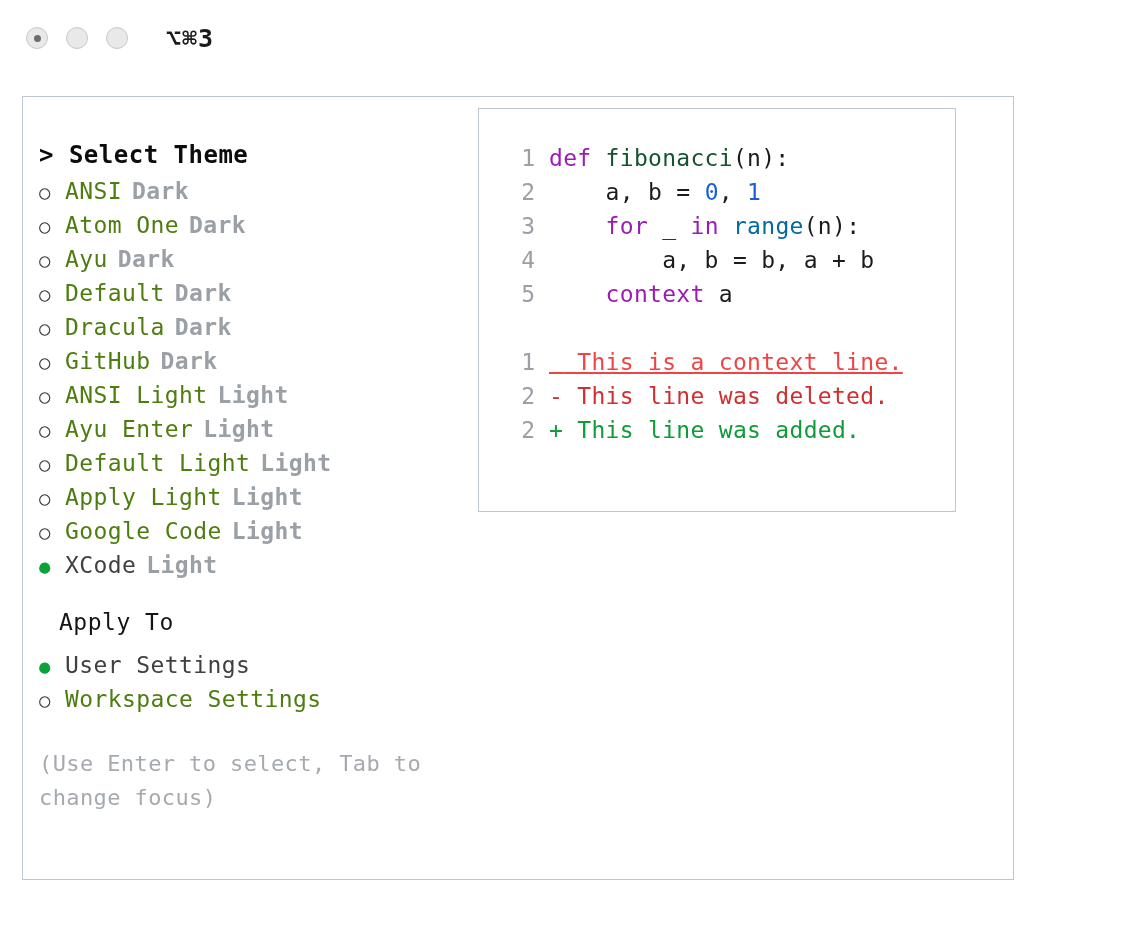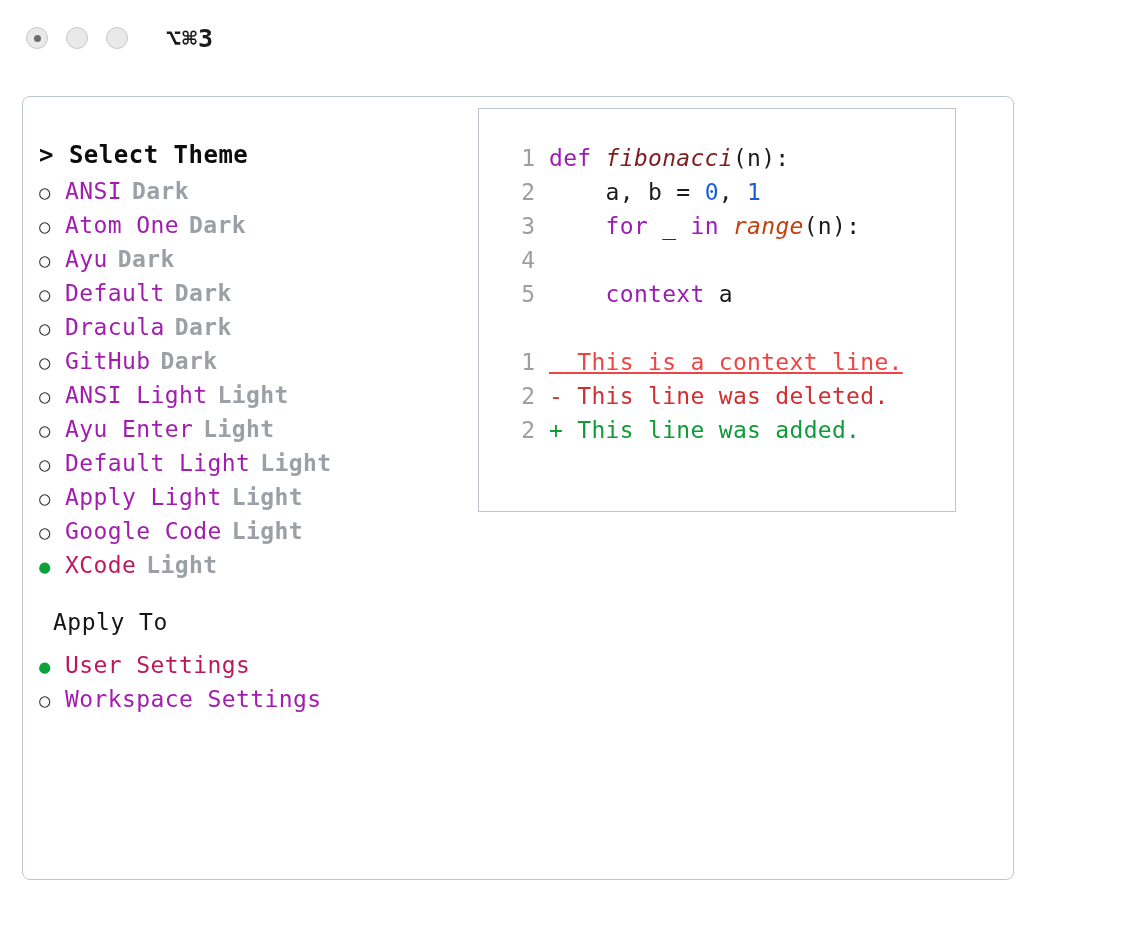--- a/index.html
+++ b/index.html
@@ -62,21 +62,21 @@
     white-space: nowrap;
   }
   
   .panel {
     position: absolute;
     left: 22px;
     top: 96px;
     width: 992px;
     height: 784px;
     border: 1.5px solid #bcc6d0;
-    border-radius: 8px;
+    border-radius: 0;
     box-sizing: border-box;
   }
   .col-left {
     position: absolute;
     left: 16px;
     top: 44px;
     width: 450px;
   }
   .col-right {
     position: absolute;
@@ -106,35 +106,35 @@
     flex: 0 0 26px;
     color: #3b3b3b;
     font-size: 19px;
     line-height: 34px;
   }
   .bullet.filled {
     color: #0aa33a;
     font-size: 19px;
   }
   .row-label {
-    color: #a21caf;
+    color: #4d7c0f;
     letter-spacing: 0.4px;
   }
   .row.selected .row-label {
-    color: #be185d;
+    color: #404040;
   }
   .row-variant {
     color: #9aa0a6;
     margin-left: 10px;
     letter-spacing: 0.4px;
     font-weight: bold;
   }
   .section-title {
     margin-top: 26px;
-    margin-left: 14px;
+    margin-left: 20px;
     font-size: 23px;
     color: #141414;
     letter-spacing: 0.5px;
     height: 34px;
   }
   .hint {
     margin-top: 30px;
     font-size: 22px;
     color: #a5aab0;
     line-height: 34px;
@@ -164,24 +164,24 @@
     width: 34px;
     flex: 0 0 34px;
     text-align: right;
     color: #9aa0a6;
     margin-right: 14px;
   }
   .code {
     letter-spacing: 0.3px;
   }
   .kw { color: #9b1bb5; }
-  .fn { color: #7f1d1d; font-style: italic; }
+  .fn { color: #14532d; }
   .num { color: #1a5fd0; }
   .plain { color: #1b1b1b; }
-  .builtin { color: #c2410c; font-style: italic; }
+  .builtin { color: #0369a1; }
   .spacer { height: 34px; }
   .diff-ctx { color: #ef4444; text-decoration: underline; }
   .diff-del { color: #d12f2f; }
   .diff-add { color: #0f9b38; }
 </style>
 </head>
 <body>
 
 <div class="window">
 
@@ -266,20 +266,21 @@
         <div class="row selected">
           <span class="bullet filled">●</span>
           <span class="row-label">User Settings</span>
         </div>
         <div class="row">
           <span class="bullet">○</span>
           <span class="row-label">Workspace Settings</span>
         </div>
       </div>
 
+      <div class="hint">(Use Enter to select, Tab to change focus)</div>
     </div>
 
     <div class="col-right">
       <div class="heading">Preview</div>
     </div>
 
   </div>
 
   <div class="preview-box">
     <div class="code-line">
@@ -289,20 +290,21 @@
     <div class="code-line">
       <span class="gutter">2</span>
       <span class="code"><span class="plain">    a, b = </span><span class="num">0</span><span class="plain">, </span><span class="num">1</span></span>
     </div>
     <div class="code-line">
       <span class="gutter">3</span>
       <span class="code"><span class="plain">    </span><span class="kw">for</span><span class="plain"> _ </span><span class="kw">in</span><span class="plain"> </span><span class="builtin">range</span><span class="plain">(n):</span></span>
     </div>
     <div class="code-line">
       <span class="gutter">4</span>
+      <span class="code"><span class="plain">        a, b = b, a + b</span></span>
     </div>
     <div class="code-line">
       <span class="gutter">5</span>
       <span class="code"><span class="plain">    </span><span class="kw">context</span><span class="plain"> a</span></span>
     </div>
 
     <div class="spacer"></div>
 
     <div class="code-line">
       <span class="gutter">1</span>

